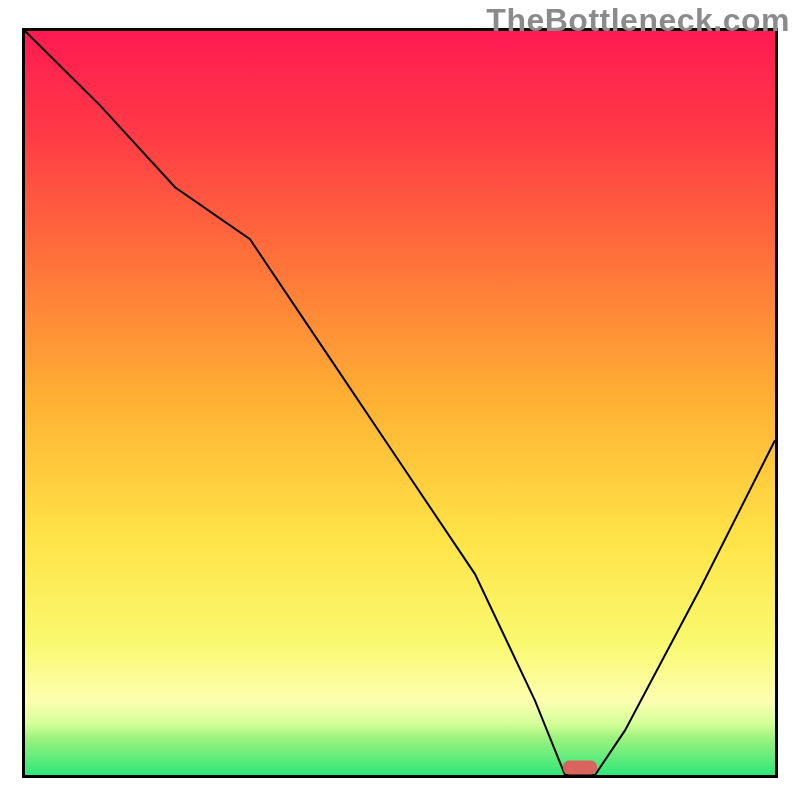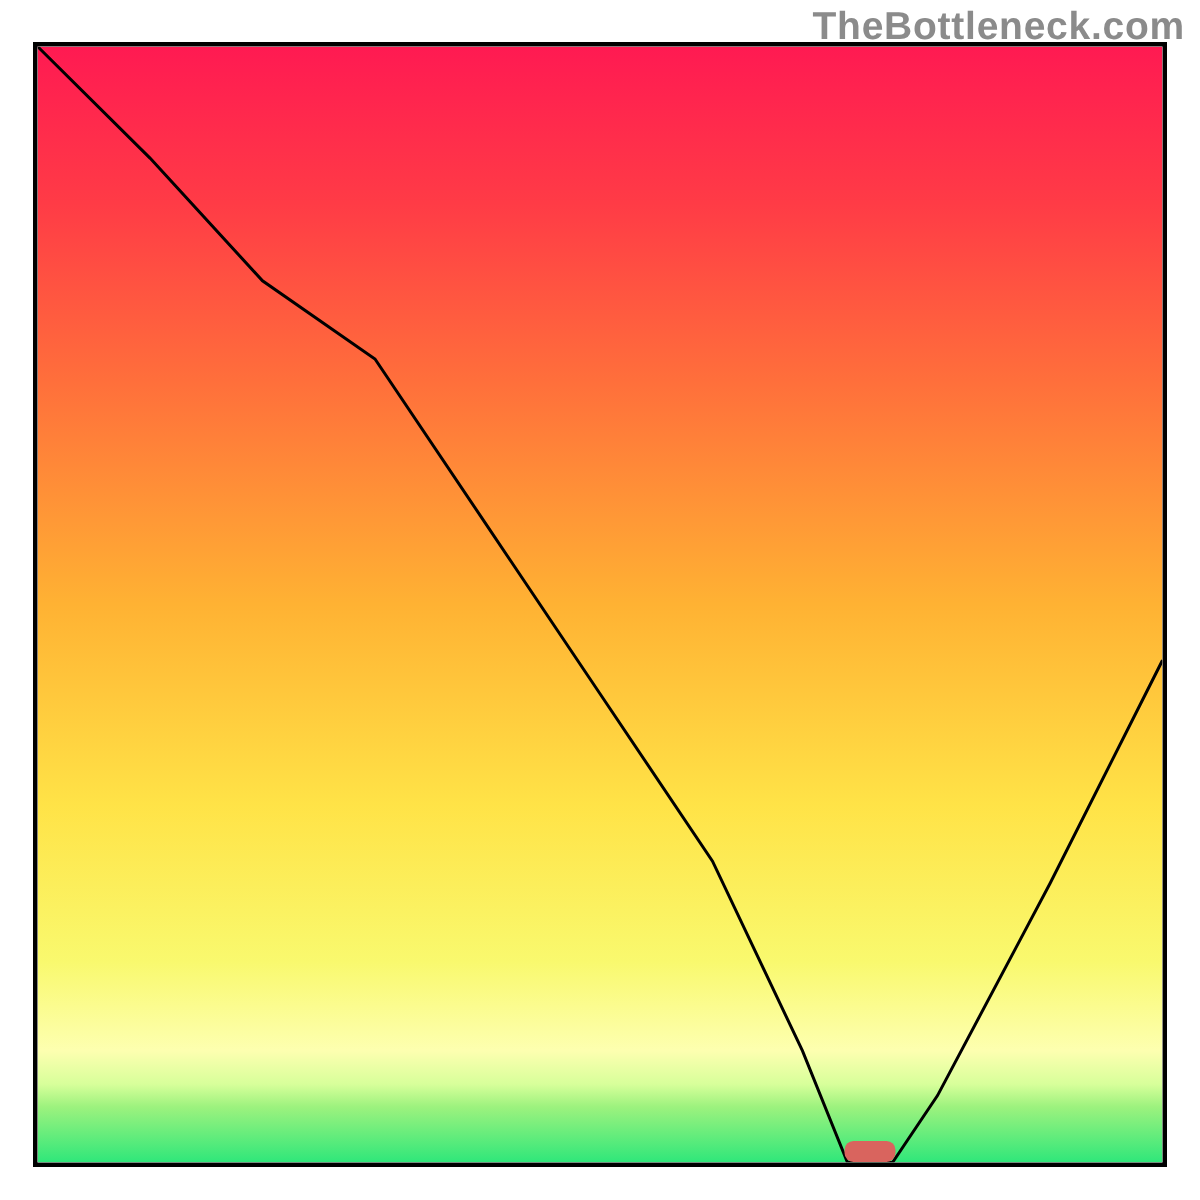--- a/index.html
+++ b/index.html
@@ -12,21 +12,21 @@
   }
   .stage {
     position: relative;
     width: 800px;
     height: 800px;
   }
   .watermark {
     position: absolute;
     top: 2px;
     right: 10px;
-    font-size: 26px;
+    font-size: 32px;
     font-weight: 600;
     color: #8b8b8b;
     letter-spacing: 0.5px;
     z-index: 5;
   }
   .frame {
     position: absolute;
     left: 22px;
     top: 28px;
     width: 756px;   

